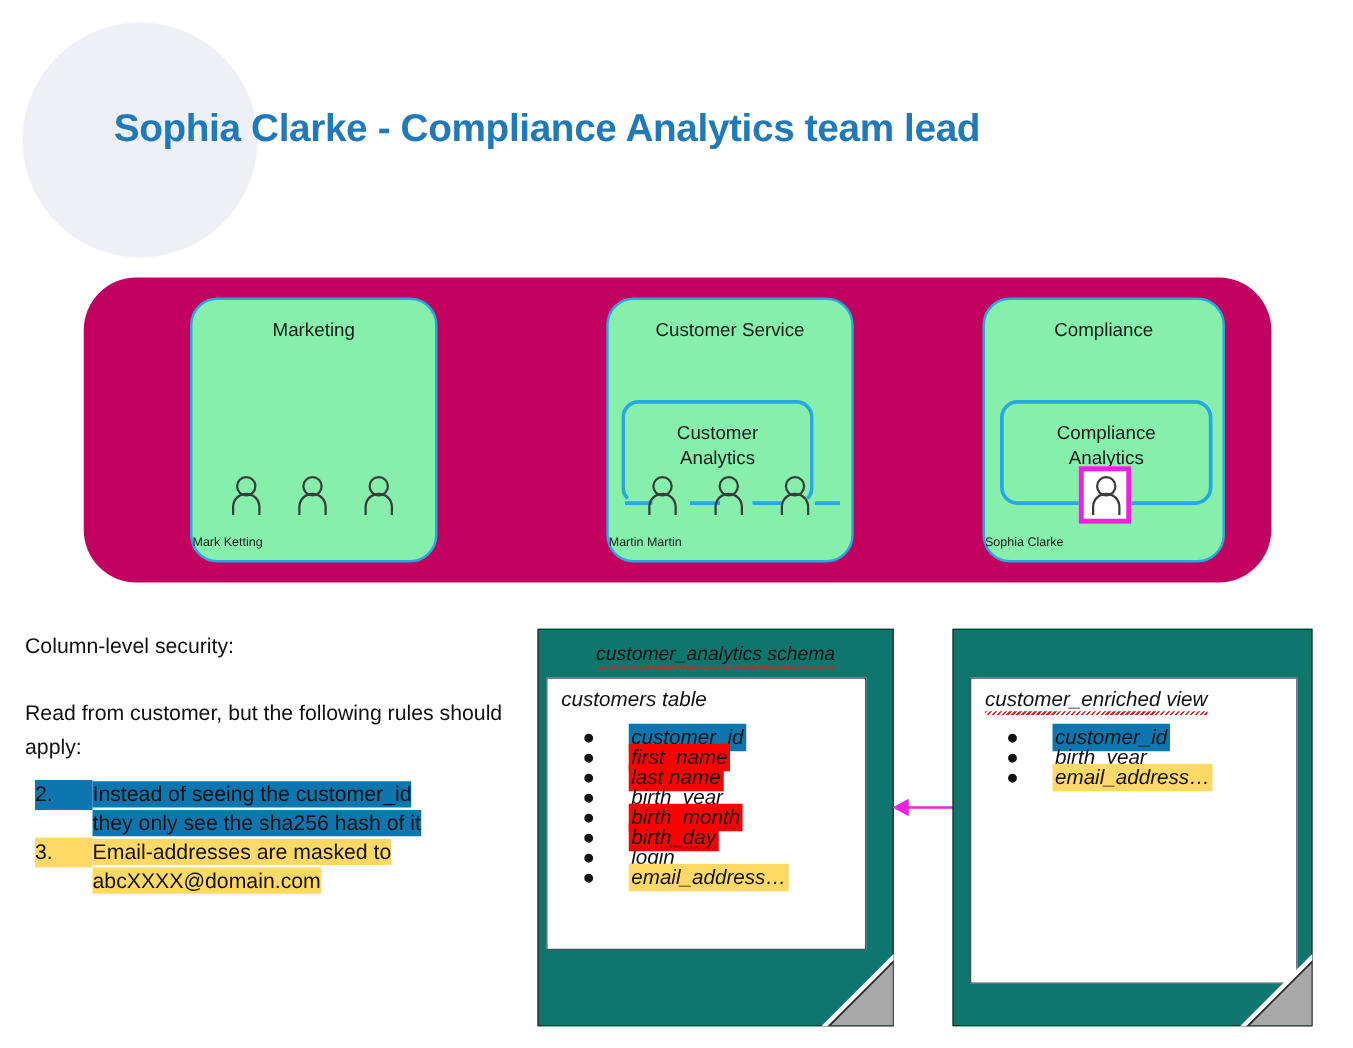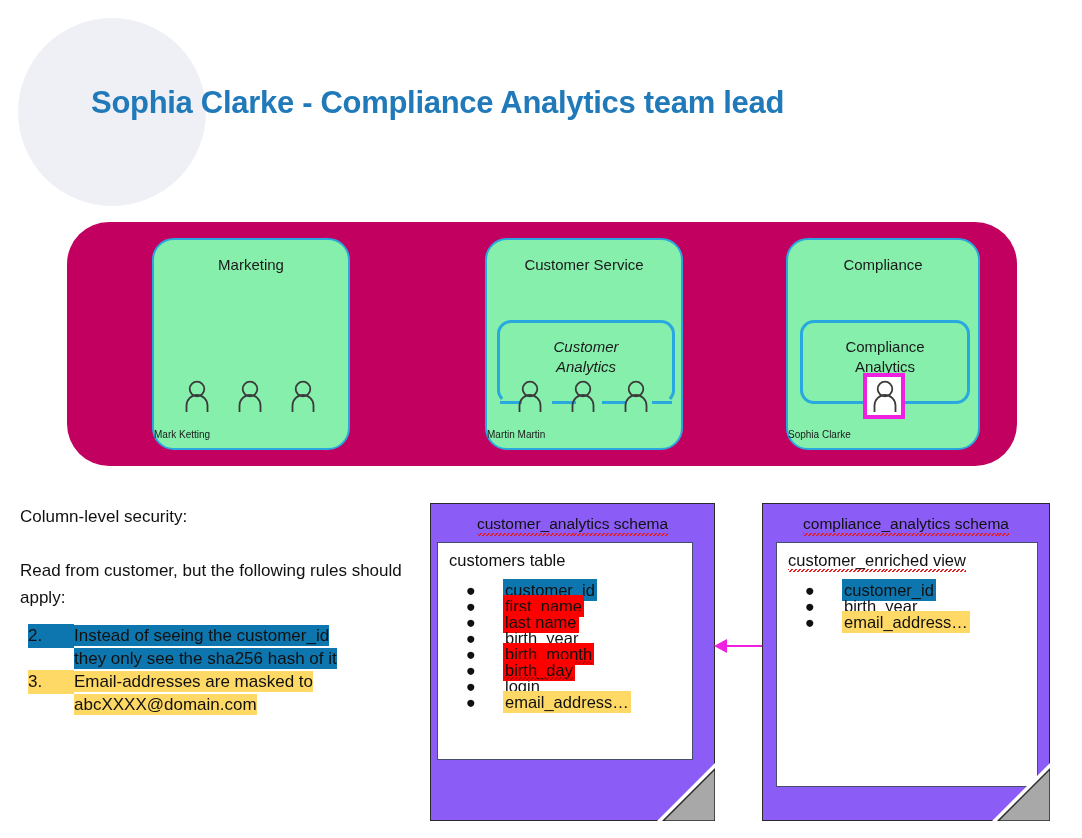--- a/index.html
+++ b/index.html
@@ -58,21 +58,21 @@
     position: absolute;
     border: 3px solid #29a8e0;
     border-radius: 14px;
     background: transparent;
   }
   .analytics-box .ab-label {
     position: absolute; left: 0; right: 0; top: 14px;
     text-align: center; font-size: 15px; color: #1a1a1a; line-height: 20px;
   }
   
-  .ab-customer { left: 10px; top: 80px; width: 178px; height: 84px; border-bottom-color: transparent; font-style: italic; }
+  .ab-customer { left: 10px; top: 80px; width: 154px; height: 84px; border-bottom-color: transparent; }
   .ab-customer .seg { position: absolute; bottom: -3px; height: 3px; background: #29a8e0; }
   .ab-customer .s1 { left: 0px;   width: 22px; }
   .ab-customer .s2 { left: 52px;  width: 24px; }
   .ab-customer .s3 { left: 102px; width: 24px; }
   .ab-customer .s4 { left: 152px; width: 20px; }
   .ab-compliance { left: 12px; top: 80px; width: 170px; height: 84px; }
 
   
   .person { position: absolute; width: 30px; height: 34px; }
   .person svg { display:block; width:30px; height:34px; }
@@ -99,22 +99,23 @@
   .rule .hl { padding: 1px 0; }
   .hl-red    { background: #ff0000; }
   .hl-blue   { background: #0e76ae; }
   .hl-yellow { background: #ffd966; }
   .rule-line { display: block; white-space: nowrap; }
   .rule-indent { padding-left: 46px; }
 
   
   .doc {
     position: absolute;
-    background: #8b5cf6;
+    background: #0f766e;
     border: 1.5px solid #2b2b2b;
+    font-style: italic;
   }
   .doc-1 { left: 430px; top: 503px; width: 285px; height: 318px; }
   .doc-2 { left: 762px; top: 503px; width: 288px; height: 318px; }
   .doc-title {
     position: absolute; left: 0; right: 0; top: 11px;
     text-align: center; font-size: 15.5px; color: #111;
   }
   .doc-title .sq { position: relative; display: inline-block; }
   .doc-title .sq::after {
     content: ""; position: absolute; left: 0; right: 0; bottom: -3px; height: 3px;
@@ -284,21 +285,20 @@
     <svg class="fold" viewBox="0 0 58 58">
       <polygon points="58,0 58,58 0,58" fill="#ffffff"></polygon>
       <polygon points="58,6 58,58 6,58" fill="#a8a8a8" stroke="#2b2b2b" stroke-width="1.5"></polygon>
     </svg>
   </div>
 
   <div class="arrow-line"></div>
   <div class="arrow-head"></div>
 
   <div class="doc doc-2">
-    <div class="doc-title"><span class="sq">compliance_analytics schema</span></div>
     <div class="doc-inner">
       <div class="tbl-name"><span class="sq">customer_enriched view</span></div>
       <ul class="col-list">
         <li class="col-item"><span class="bullet">●</span><span class="pad"></span><span class="name" style="background:#0e76ae;">customer_id</span></li>
         <li class="col-item"><span class="bullet">●</span><span class="pad"></span><span class="name">birth_year</span></li>
         <li class="col-item"><span class="bullet">●</span><span class="pad"></span><span class="name" style="background:#ffd966;">email_address…</span></li>
       </ul>
     </div>
     <svg class="fold" viewBox="0 0 58 58">
       <polygon points="58,0 58,58 0,58" fill="#ffffff"></polygon>

